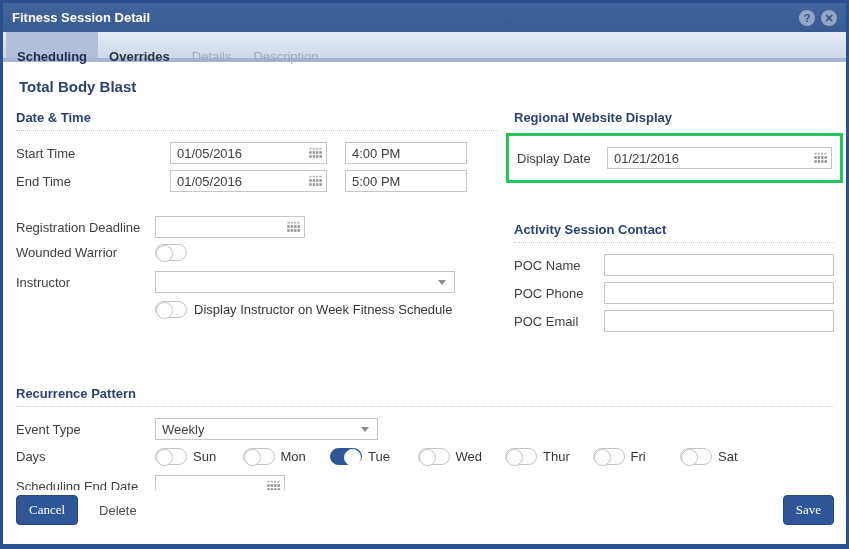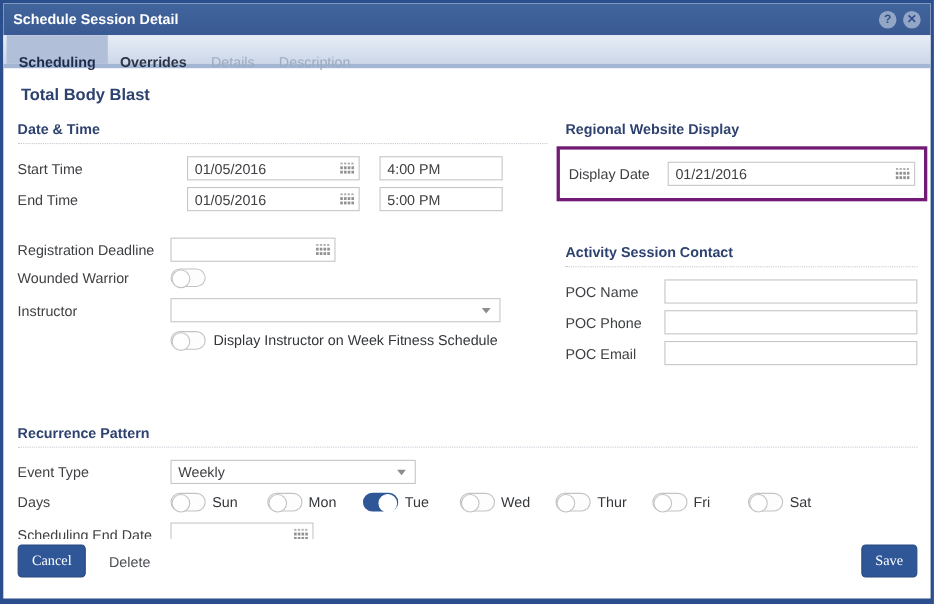--- a/index.html
+++ b/index.html
@@ -59,21 +59,21 @@
     font-family:inherit; outline:none;
   }
   .date-wrap{ position:relative; display:inline-flex; align-items:center; }
   .date-wrap .text-input{ width:100%; padding-right:24px; }
   .cal-btn{
     position:absolute; right:5px; top:50%; transform:translateY(-50%);
     line-height:0; cursor:pointer;
   }
 
   .w-startdate{ width:157px;margin-left:15px; }
-  .w-time{ width:112px; margin-left:18px; }
+  .w-time{ width:122px; margin-left:18px; }
   .w-regdate{ width:150px; }
   .w-recdate{ width:130px; }
   .flex1{ flex:1; }
 
   
   .select{
     height:22px; border:1px solid #c6c6c6; background:#fff;
     display:flex; align-items:center; justify-content:space-between;
     font-size:13px; color:#3e4043; padding:0 8px 0 6px; cursor:pointer;
   }
@@ -98,21 +98,21 @@
   .toggle.on{ background:#2f5697; border-color:#2f5697; }
   .toggle.on::after{ left:auto; right:0; border-color:#fff; }
 
   .inline-toggle-row{ display:flex; align-items:center; margin:8px 0 0 139px; }
   .inline-toggle-row .tlabel{ font-size:13px; color:#33363b; margin-left:7px; }
 
   .gap18{ height:18px; }
 
   
   .red-box{
-    border:3px solid #701a75;
+    border:3px solid #22c55e;
     margin:3px -9px 0 -8px;
     padding:11px 8px;
   }
   .red-box .row{ margin-bottom:0; }
 
   .contact-section{ margin-top:39px; }
   .recurrence-section{ margin-top:48px; }
 
   .days-row{ display:flex; align-items:center; }
   .day{ display:flex; align-items:center; width:87.5px; }
@@ -153,21 +153,21 @@
         <rect x="7.1" y="8.2" width="2.4" height="2.6"></rect>
           <rect x="10.5" y="8.2" width="2.4" height="2.6"></rect>
       </g>
     </g>
   </defs>
 </svg>
 
 <div class="dialog">
 
   <div class="titlebar">
-    <span class="title">Schedule Session Detail</span>
+    <span class="title">Fitness Session Detail</span>
     <span class="tb-icon">?</span>
     <span class="tb-icon">✕</span>
   </div>
 
   <div class="tabbar">
     <div class="tab active">Scheduling</div>
     <div class="tab enabled">Overrides</div>
     <div class="tab disabled">Details</div>
     <div class="tab disabled">Description</div>
   </div>

